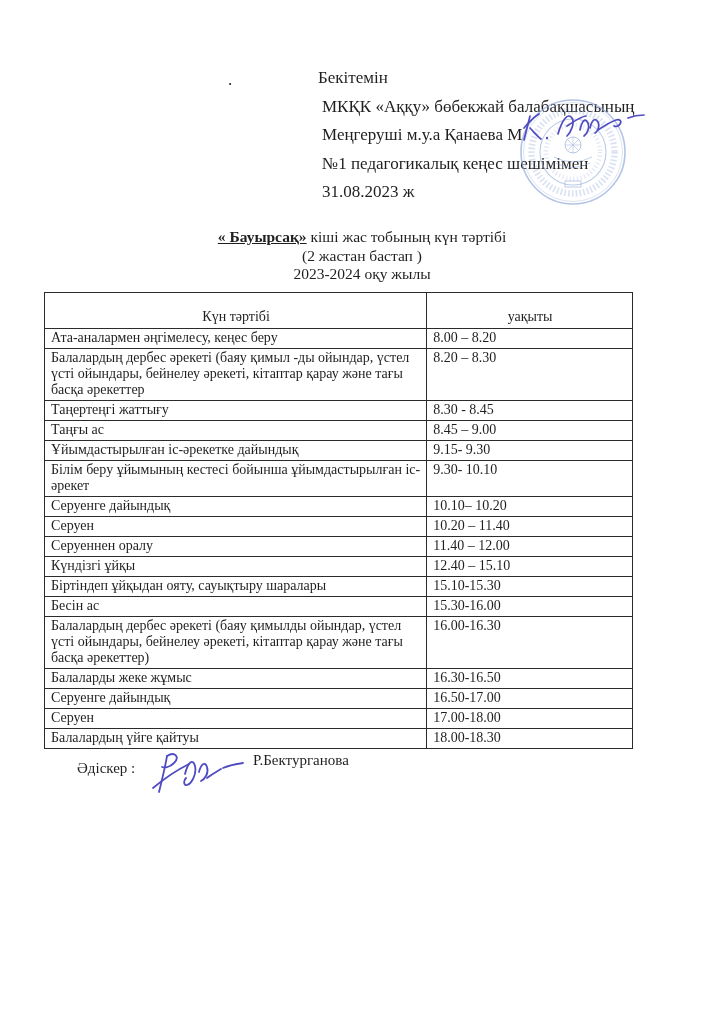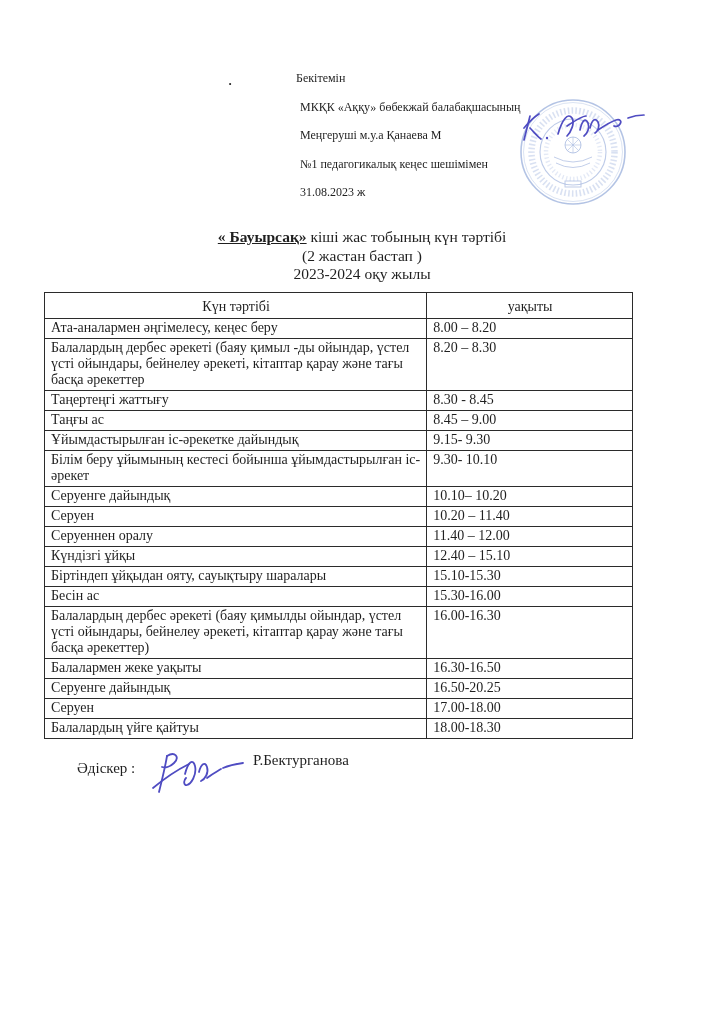--- a/index.html
+++ b/index.html
@@ -16,22 +16,22 @@
     background:#ffffff;
     font-family:"Liberation Serif","DejaVu Serif",serif;
     color:var(--text);
     overflow:hidden;
   }
   .stray-dot{
     position:absolute;left:228px;top:70px;
     font-size:17px;
   }
   .approval{
-    position:absolute;left:296px;top:64px;
-    font-size:12px;line-height:28.6px;
+    position:absolute;left:318px;top:64px;
+    font-size:17px;line-height:28.6px;
     white-space:nowrap;
   }
   .approval .line{padding-left:4px;}
   .approval .line:first-child{padding-left:0;}
   .stamp{
     position:absolute;left:516px;top:95px;width:114px;height:114px;
     opacity:0.8;
   }
   .sig-approval{
     position:absolute;left:520px;top:100px;width:135px;height:50px;
@@ -50,21 +50,21 @@
   }
   table.schedule th,table.schedule td{
     border:1.5px solid var(--table-border);
     padding:1px 5px 2px 6px;
     font-weight:normal;
     vertical-align:top;
     text-align:left;
   }
   table.schedule th{
     text-align:center;
-    padding-top:6px;padding-bottom:3px;
+    padding-top:16px;padding-bottom:3px;
   }
   table.schedule col.c-activity{width:65%;}
   table.schedule col.c-time{width:35%;}
   table.schedule td.indent{padding-left:32px;}
   .footer{
     position:absolute;left:0;top:744px;width:724px;height:60px;margin-left:31px;
   }
   .footer-label{
     position:absolute;left:46px;top:16px;
     font-size:15px;
@@ -202,27 +202,27 @@
       <td class="activity">Бесін ас</td>
       <td class="time">15.30-16.00</td>
     </tr>
 
     <tr>
       <td class="activity">Балалардың дербес әрекеті (баяу қимылды ойындар, үстел үсті ойындары, бейнелеу әрекеті, кітаптар қарау және тағы басқа әрекеттер)</td>
       <td class="time">16.00-16.30</td>
     </tr>
 
     <tr>
-      <td class="activity">Балалармен жеке уақыты</td>
+      <td class="activity">Балаларды жеке жұмыс</td>
       <td class="time">16.30-16.50</td>
     </tr>
 
     <tr>
       <td class="activity">Серуенге дайындық</td>
-      <td class="time">16.50-20.25</td>
+      <td class="time">16.50-17.00</td>
     </tr>
 
     <tr>
       <td class="activity">Серуен</td>
       <td class="time">17.00-18.00</td>
     </tr>
 
     <tr>
       <td class="activity">Балалардың үйге қайтуы</td>
       <td class="time">18.00-18.30</td>

